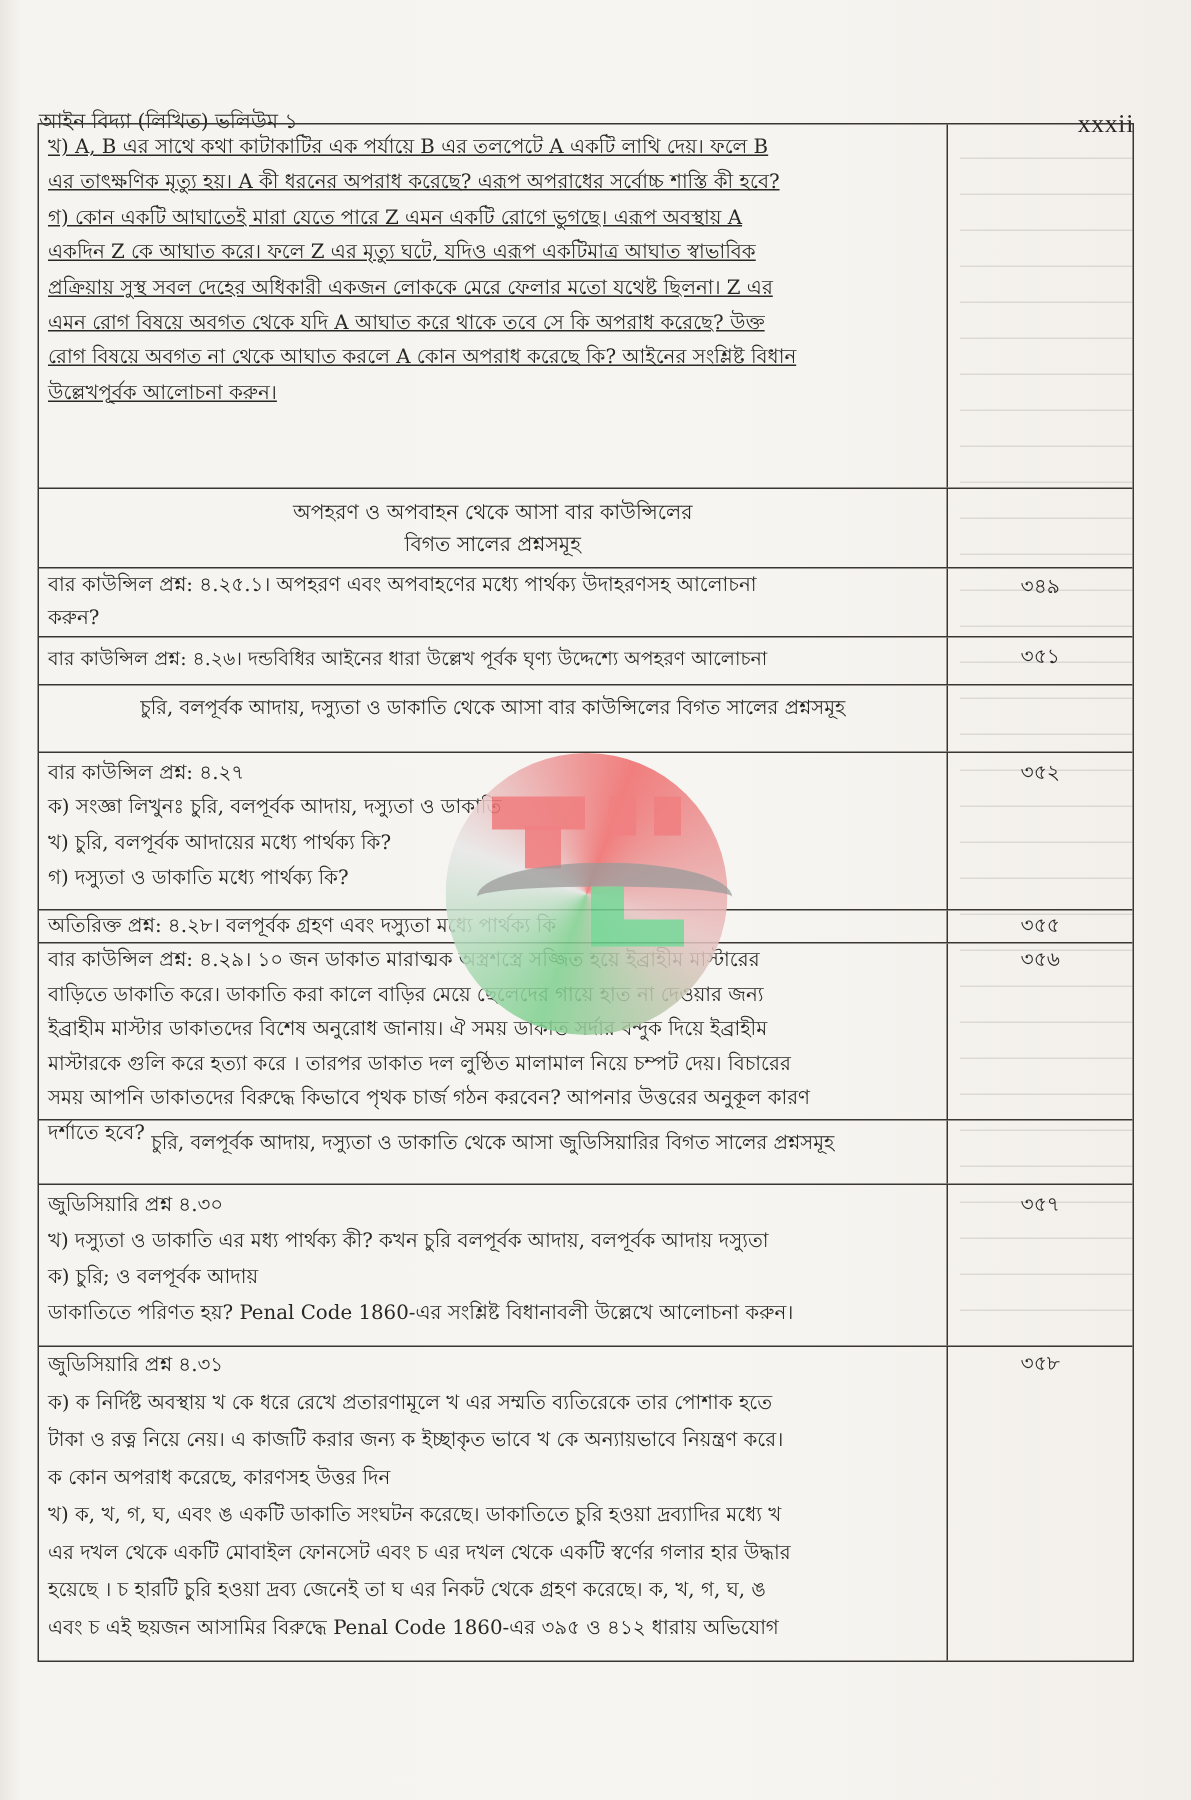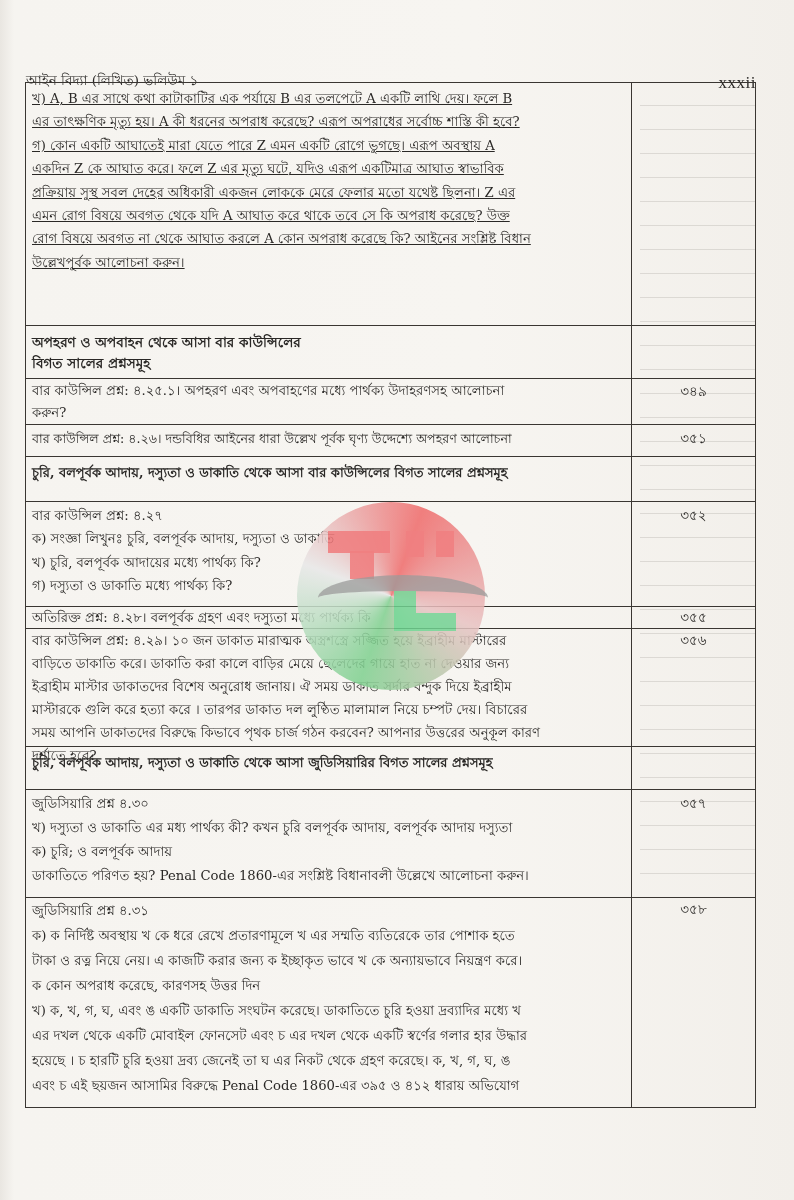--- a/index.html
+++ b/index.html
@@ -34,21 +34,21 @@
   .row:first-child { border-top: none; text-decoration: underline; }
   .cell-main {
     width: 606px; box-sizing: border-box; padding: 4px 6px 2px 6px;
     border-right: 1.2px solid #3a3632;
     font-size: 13.2px; line-height: 23.4px; text-align: justify;
   }
   .cell-page {
     flex: 1; box-sizing: border-box; padding: 4px 0 0 0; text-align: center;
     font-size: 13.5px; line-height: 23px;
   }
-  .heading .cell-main { text-align: left; font-weight: bold; font-size: 13.6px; padding: 6px 6px 4px 6px; }
+  .heading .cell-main { text-align: center; font-weight: normal; font-size: 13.6px; padding: 6px 6px 4px 6px; }
   .line { display: block; }
 
   .watermark {
     position: absolute; left: 297px; top: 502px; width: 186px; height: 186px;
     border-radius: 50%; z-index: 3; pointer-events: none;
     border: 1.5px solid transparent;
     background:
       linear-gradient(#00000000,#00000000) padding-box,
       conic-gradient(from 200deg, #7fd08f, #e8e8e8, #ef6a6a, #e8c3c3, #7fd08f) border-box;
     opacity: 0.85;

